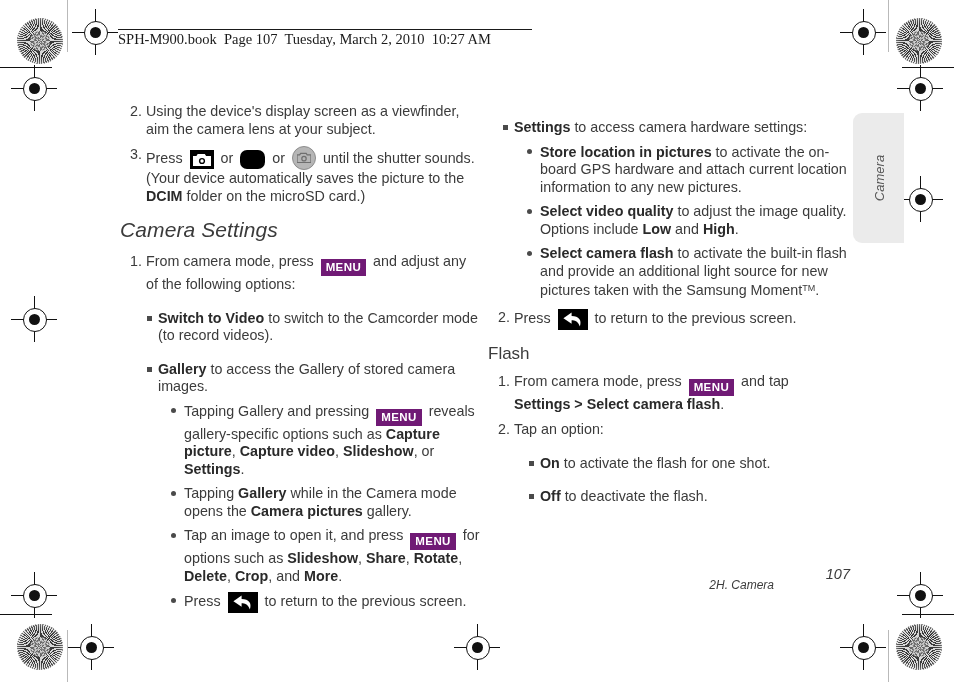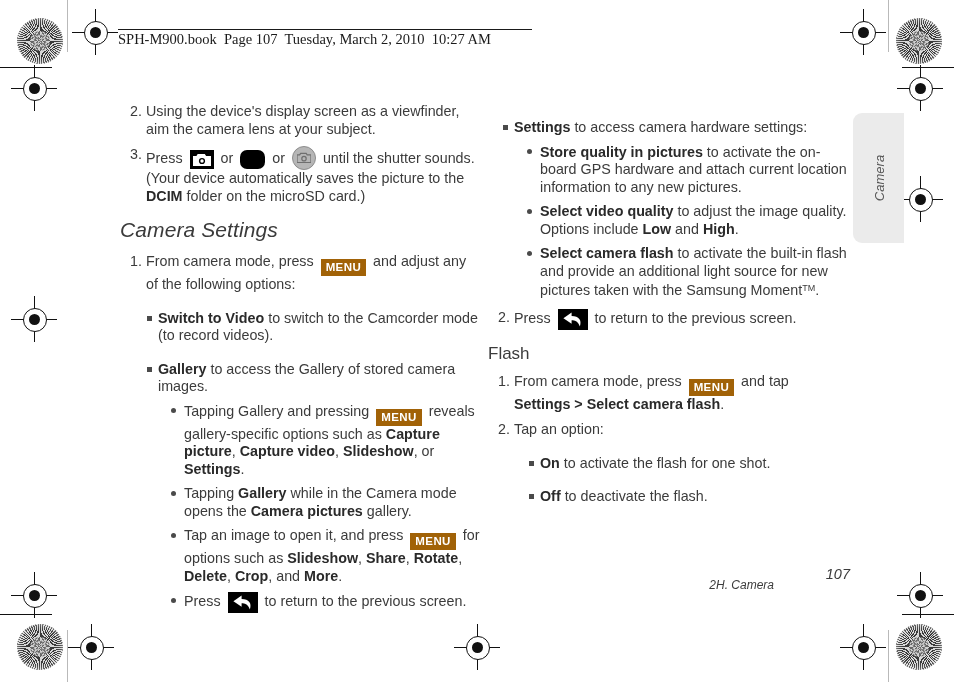--- a/index.html
+++ b/index.html
@@ -131,21 +131,21 @@
     font-weight:normal;
     font-style:normal;
     color:#3b3b3b;
     margin:14px 0 9px 0;
   }
 
   
   .key {
     display:inline-block;
     vertical-align:-5px;
-    background:#a16207;
+    background:#701a75;
     color:#fff;
     font-size:11.5px;
     font-weight:bold;
     letter-spacing:.4px;
     padding:3px 5px 3px 5px;
     line-height:11px;
     margin:0 3px;
   }
   .icon-box {
     display:inline-block;
@@ -384,21 +384,21 @@
 
   <div class="col col-right">
 
     <div class="b2 rt p">
       <span class="marker"></span>
       <b>Settings</b><span> to access camera hardware settings:</span>
     </div>
 
     <div class="b3 rt p">
       <span class="marker"></span>
-      <b>Store quality in pictures</b><span> to activate the on-board GPS hardware and attach current location information to any new pictures.</span>
+      <b>Store location in pictures</b><span> to activate the on-board GPS hardware and attach current location information to any new pictures.</span>
     </div>
 
     <div class="b3 rt p">
       <span class="marker"></span>
       <b>Select video quality</b><span> to adjust the image quality. Options include </span><b>Low</b><span> and </span><b>High</b><span>.</span>
     </div>
 
     <div class="b3 rt p">
       <span class="marker"></span>
       <b>Select camera flash</b><span> to activate the built-in flash and provide an additional light source for new pictures taken with the Samsung Moment</span><sup class="tm">TM</sup><span>.</span>

